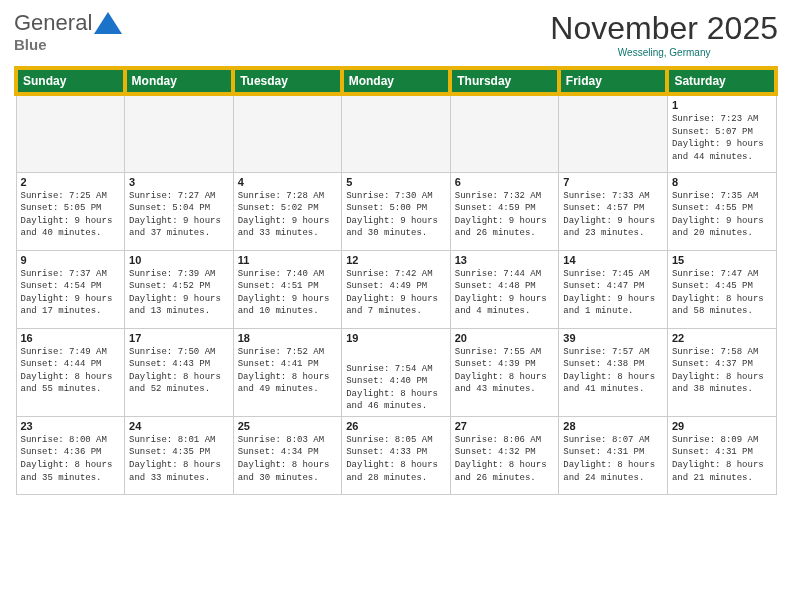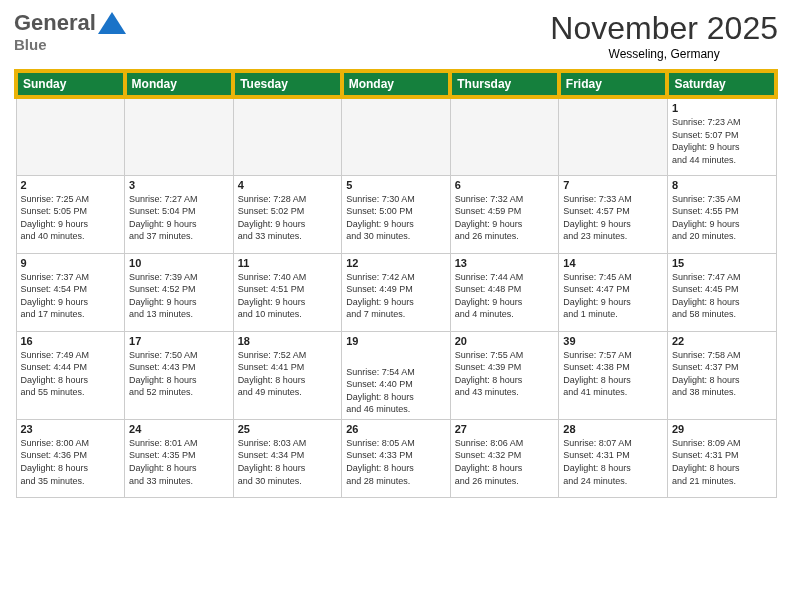--- a/index.html
+++ b/index.html
@@ -24,22 +24,22 @@
     }
     .title-section {
       text-align: center;
     }
     .month-title {
       font-size: 32px;
       color: #333;
       font-weight: normal;
     }
     .location {
-      font-size: 12px;
-      color: #000000;
+      font-size: 10px;
+      color: #0f766e;
     }
     
     .calendar {
       width: 100%;
       border-collapse: collapse;
       table-layout: fixed;
     }
     .calendar th {
       background: #15803d;
       color: #fff;
@@ -65,37 +65,38 @@
     .day-number {
       font-size: 11px;
       font-weight: bold;
       margin-bottom: 2px;
       color: #222;
     }
     .day-info {
       font-size: 9px;
       line-height: 1.4;
       color: #333;
+      font-family: Liberation Mono, monospace;
     }
     
     .logo-area {
       display: flex;
       align-items: center;
     }
   </style>
 </head>
 <body>
 
 <div class="page">
   <div class="header">
 
     <div class="logo-area">
       <div style="display:flex;flex-direction:column;align-items:center;">
         <div style="display:flex;align-items:flex-end;">
-          <span style="font-size:22px;font-weight:bold;color:#555;">General</span>
+          <span style="font-size:22px;font-weight:normal;color:#555;">General</span>
 
           <svg width="28" height="22" viewBox="0 0 28 22" style="margin-left:2px;margin-bottom:2px;">
             <polygon points="0,22 14,0 28,22" fill="#1a73c8"></polygon>
           </svg>
         </div>
         <span style="color:#737373;font-size:15px;font-weight:bold;align-self:flex-start;">Blue</span>
       </div>
     </div>
 
     <div class="title-section">

